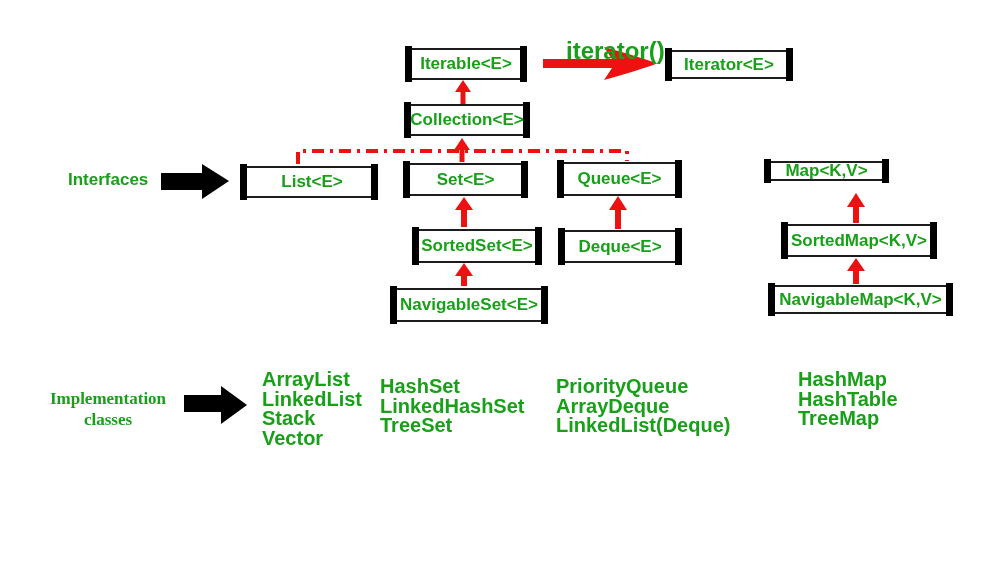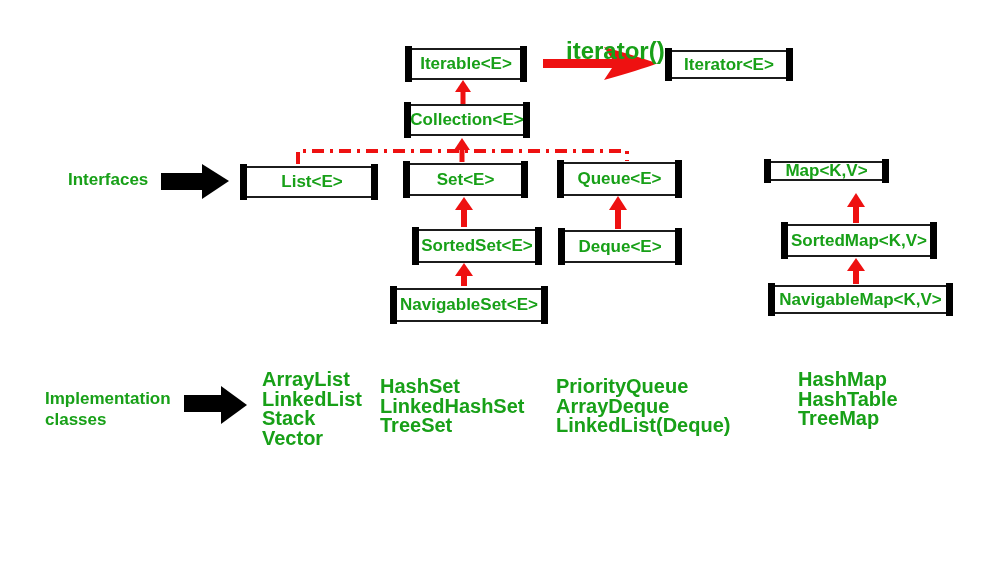--- a/index.html
+++ b/index.html
@@ -33,21 +33,21 @@
   .ibox::after{right:0}
   .glabel{
     position:absolute;color:var(--green);font-weight:600;white-space:nowrap;
   }
   .impl-col{
     position:absolute;color:var(--green);font-weight:700;font-size:20px;
     line-height:19.5px;white-space:nowrap;
   }
   .impl-col div{display:block;}
   .side-label{font-size:17px;}
-  .center2{ text-align:left; }
+  .center2{ text-align:center;font-family:Liberation Serif, serif; }
 </style>
 </head>
 <body>
 
 <div id="canvas">
 
   <svg id="arrow-layer" viewBox="0 0 1000 563" xmlns="http://www.w3.org/2000/svg">
 
     <path d="M298,164 L298,151 L627,151 L627,161" fill="none" stroke="#ee1111" stroke-width="4" stroke-dasharray="12 6 3 6"></path>
 

